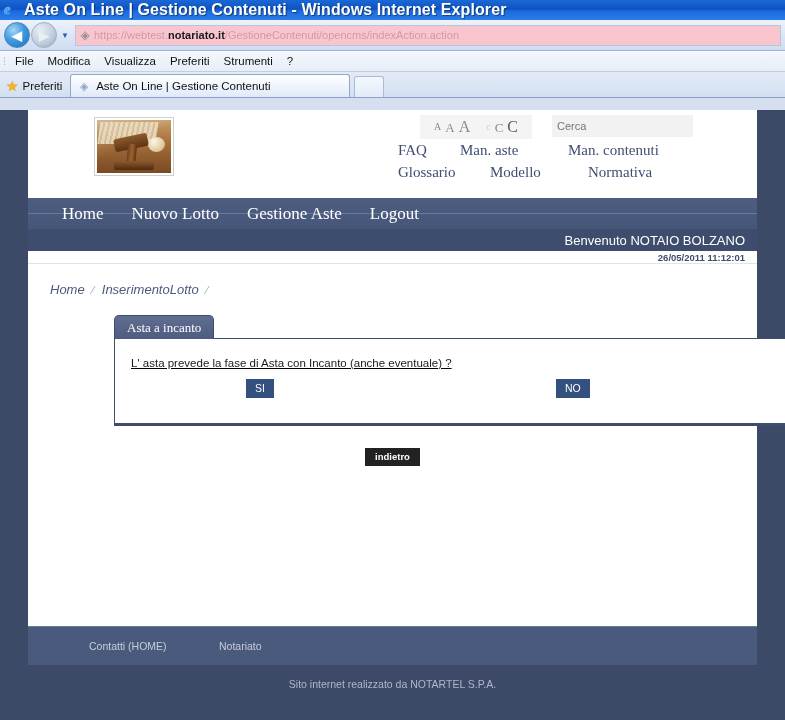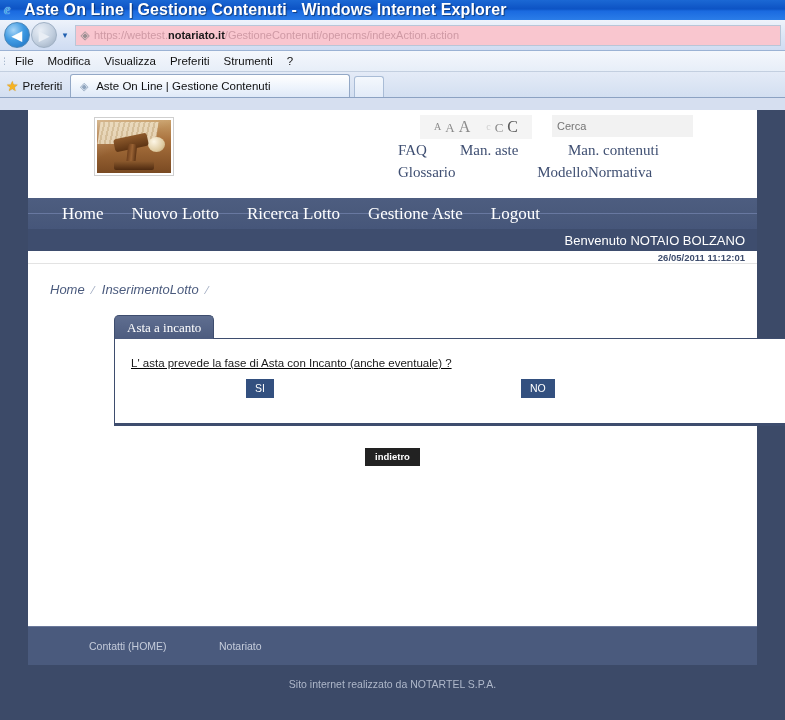--- a/index.html
+++ b/index.html
@@ -352,21 +352,21 @@
   .toplinks .row.r1 { justify-content: flex-start; }
   .toplinks a {
     color: #3f4f72;
     text-decoration: none;
     white-space: nowrap;
   }
   .tl1 { width: 62px; text-align: left; padding-left: 30px; }
   .tl2 { width: 108px; text-align: left; }
   .tl3 { text-align: left; }
   .tl4 { width: 92px; text-align: left; padding-left: 30px; }
-  .tl5 { width: 98px; text-align: right; }
+  .tl5 { width: 98px; text-align: left; }
   .tl6 { text-align: center; }
 
   
   .mainnav {
     height: 31px;
     background: linear-gradient(to bottom, #4d5d80 0%, #4a5a7c 48%, #6878a0 50%, #4a5a7c 52%, #46567a 100%);
     display: flex;
     align-items: center;
     padding-left: 20px;
     box-sizing: border-box;
@@ -470,21 +470,21 @@
     position: absolute;
     background: #33507f;
     color: #ffffff;
     font-size: 10.5px;
     padding: 4px 9px 4px 9px;
     border: none;
     line-height: 1;
     font-family: "Liberation Sans", sans-serif;
   }
   .btn-si { left: 131px; top: 0; }
-  .btn-no { left: 406px; top: 0; }
+  .btn-no { left: 441px; top: 0; }
 
   .back-wrap {
     text-align: center;
     margin-top: 22px;
   }
   .btn-dark {
     display: inline-block;
     background: #222222;
     color: #ffffff;
     font-size: 9.5px;
@@ -612,21 +612,20 @@
             <a class="tl4">Glossario</a>
             <a class="tl5">Modello</a>
             <a class="tl6">Normativa</a>
           </div>
         </div>
       </div>
 
       <div class="mainnav">
         <a>Home</a>
         <a>Nuovo Lotto</a>
-        <a>Ricerca Lotto</a>
         <a>Gestione Aste</a>
         <a>Logout</a>
       </div>
 
       <div class="welcome-bar">
         <span>Benvenuto NOTAIO BOLZANO</span>
       </div>
       <div class="time-bar">
         <span>26/05/2011 11:12:01</span>
       </div>

